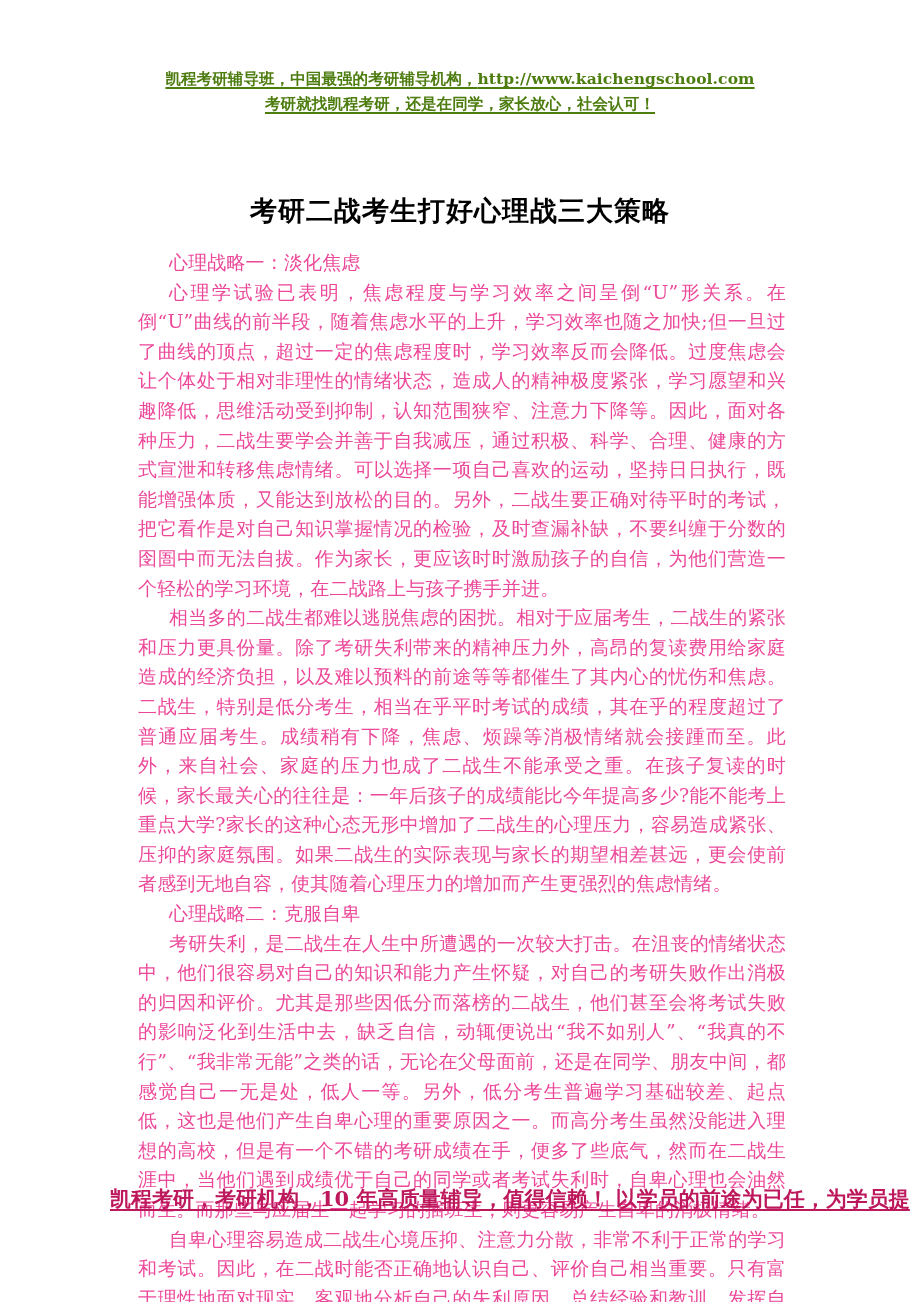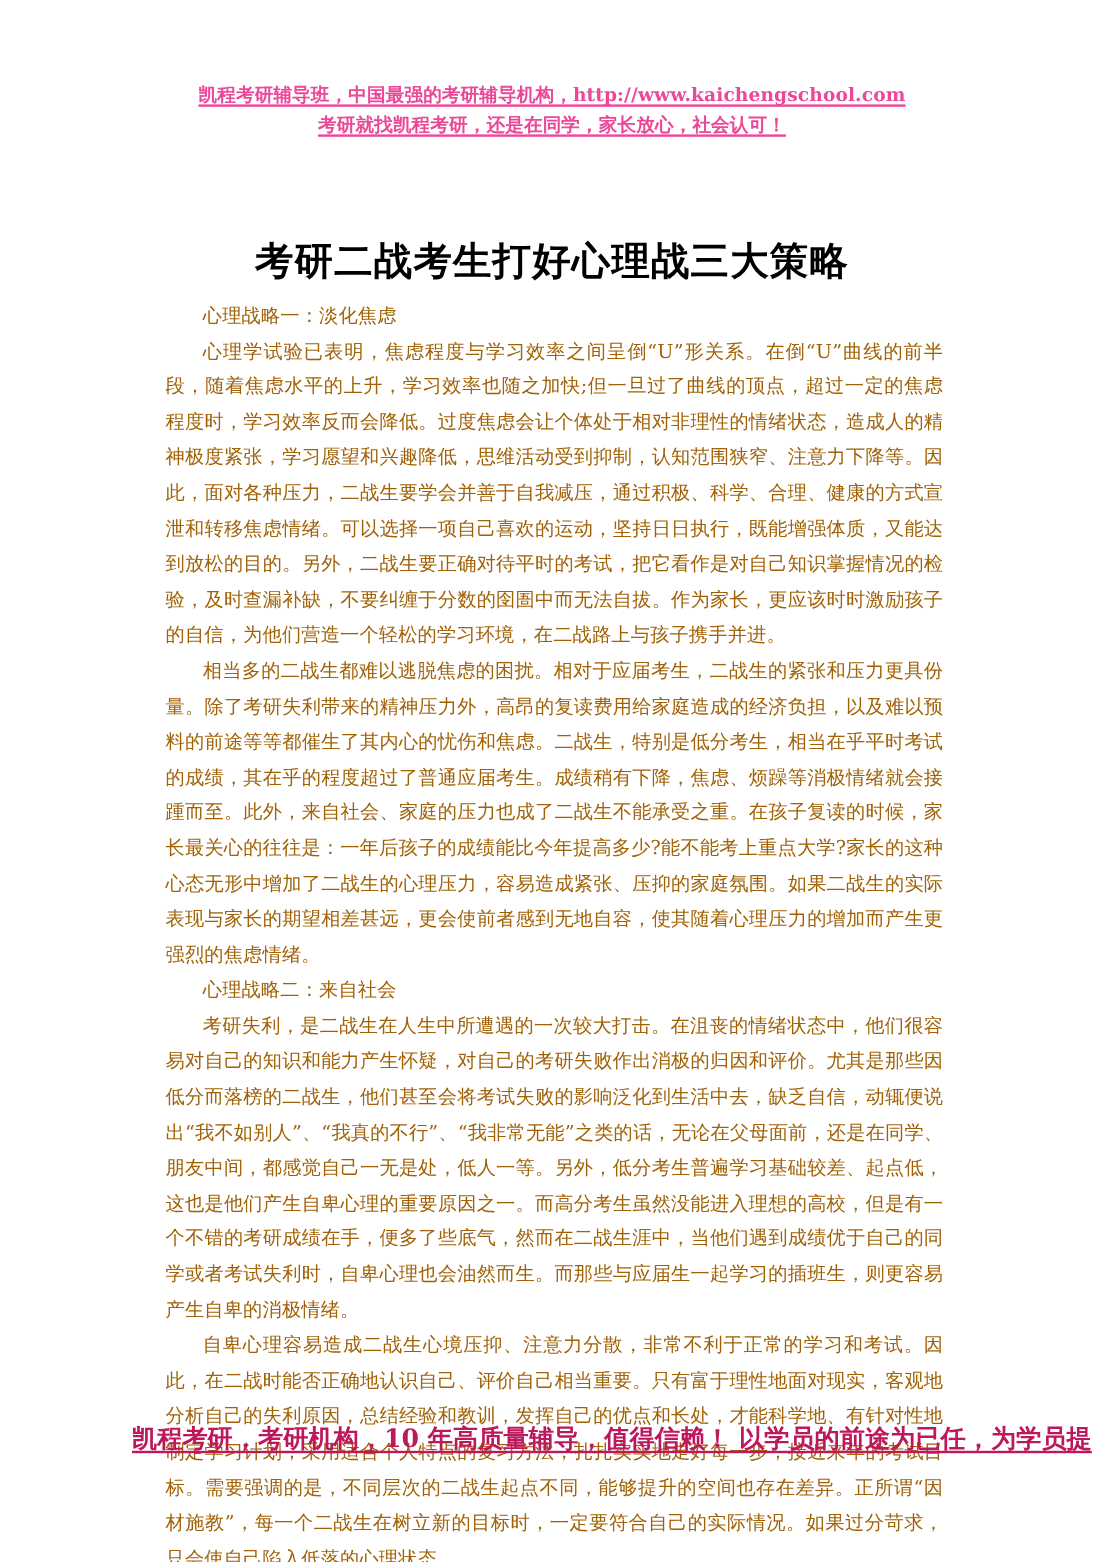--- a/index.html
+++ b/index.html
@@ -29,21 +29,21 @@
   .header-banner {
     position: absolute;
     left: 120px;
     top: 66px;
     width: 680px;
     text-align: center;
     line-height: 25px;
   }
   .header-line {
     display: block;
-    color: #ec4899;
+    color: #4d7c0f;
     font-weight: bold;
     font-size: 15.5px;
     letter-spacing: 0.1px;
     white-space: nowrap;
   }
   .header-line .u {
     text-decoration: underline;
     text-underline-offset: 3px;
     text-decoration-thickness: 1.5px;
   }
@@ -53,42 +53,42 @@
     font-size: 15.5px;
   }
 
   
   .doc-title {
     position: absolute;
     left: 60px;
     top: 175px;
     width: 800px;
     text-align: center;
-    font-size: 32px;
+    font-size: 27px;
     font-weight: bold;
     font-family: "DejaVu Sans", sans-serif;
     letter-spacing: 1px;
     color: #000000;
   }
 
   
   .body-block {
     position: absolute;
     left: 138px;
     top: 248px;
     width: 648px;
   }
   .para {
-    font-size: 16px;
+    font-size: 19px;
     line-height: 29.6px;
     text-align: justify;
     text-justify: inter-character;
     text-indent: 31px;
     margin: 0;
-    color: #a16207;
+    color: #ec4899;
     letter-spacing: 0.15px;
     word-break: break-all;
   }
   .para.heading-para {
     text-indent: 31px;
   }
 
   
   .footer-banner {
     position: absolute;
@@ -120,21 +120,21 @@
     <span class="header-line"><span class="u">凯程考研辅导班，中国最强的考研辅导机构，</span><span class="u url">http://www.kaichengschool.com</span></span>
     <span class="header-line"><span class="u">考研就找凯程考研，还是在同学，家长放心，社会认可！</span></span>
   </div>
 
   <h1 class="doc-title">考研二战考生打好心理战三大策略</h1>
 
   <div class="body-block">
     <p class="para heading-para">心理战略一：淡化焦虑</p>
     <p class="para">心理学试验已表明，焦虑程度与学习效率之间呈倒“U”形关系。在倒“U”曲线的前半段，随着焦虑水平的上升，学习效率也随之加快;但一旦过了曲线的顶点，超过一定的焦虑程度时，学习效率反而会降低。过度焦虑会让个体处于相对非理性的情绪状态，造成人的精神极度紧张，学习愿望和兴趣降低，思维活动受到抑制，认知范围狭窄、注意力下降等。因此，面对各种压力，二战生要学会并善于自我减压，通过积极、科学、合理、健康的方式宣泄和转移焦虑情绪。可以选择一项自己喜欢的运动，坚持日日执行，既能增强体质，又能达到放松的目的。另外，二战生要正确对待平时的考试，把它看作是对自己知识掌握情况的检验，及时查漏补缺，不要纠缠于分数的囹圄中而无法自拔。作为家长，更应该时时激励孩子的自信，为他们营造一个轻松的学习环境，在二战路上与孩子携手并进。</p>
     <p class="para">相当多的二战生都难以逃脱焦虑的困扰。相对于应届考生，二战生的紧张和压力更具份量。除了考研失利带来的精神压力外，高昂的复读费用给家庭造成的经济负担，以及难以预料的前途等等都催生了其内心的忧伤和焦虑。二战生，特别是低分考生，相当在乎平时考试的成绩，其在乎的程度超过了普通应届考生。成绩稍有下降，焦虑、烦躁等消极情绪就会接踵而至。此外，来自社会、家庭的压力也成了二战生不能承受之重。在孩子复读的时候，家长最关心的往往是：一年后孩子的成绩能比今年提高多少?能不能考上重点大学?家长的这种心态无形中增加了二战生的心理压力，容易造成紧张、压抑的家庭氛围。如果二战生的实际表现与家长的期望相差甚远，更会使前者感到无地自容，使其随着心理压力的增加而产生更强烈的焦虑情绪。</p>
-    <p class="para heading-para">心理战略二：来自社会</p>
+    <p class="para heading-para">心理战略二：克服自卑</p>
     <p class="para">考研失利，是二战生在人生中所遭遇的一次较大打击。在沮丧的情绪状态中，他们很容易对自己的知识和能力产生怀疑，对自己的考研失败作出消极的归因和评价。尤其是那些因低分而落榜的二战生，他们甚至会将考试失败的影响泛化到生活中去，缺乏自信，动辄便说出“我不如别人”、“我真的不行”、“我非常无能”之类的话，无论在父母面前，还是在同学、朋友中间，都感觉自己一无是处，低人一等。另外，低分考生普遍学习基础较差、起点低，这也是他们产生自卑心理的重要原因之一。而高分考生虽然没能进入理想的高校，但是有一个不错的考研成绩在手，便多了些底气，然而在二战生涯中，当他们遇到成绩优于自己的同学或者考试失利时，自卑心理也会油然而生。而那些与应届生一起学习的插班生，则更容易产生自卑的消极情绪。</p>
     <p class="para">自卑心理容易造成二战生心境压抑、注意力分散，非常不利于正常的学习和考试。因此，在二战时能否正确地认识自己、评价自己相当重要。只有富于理性地面对现实，客观地分析自己的失利原因，总结经验和教训，发挥自己的优点和长处，才能科学地、有针对性地制定学习计划，采用适合个人特点的复习方法，扎扎实实地走好每一步，接近来年的考试目标。需要强调的是，不同层次的二战生起点不同，能够提升的空间也存在差异。正所谓“因材施教”，每一个二战生在树立新的目标时，一定要符合自己的实际情况。如果过分苛求，只会使自己陷入低落的心理状态。</p>
 
   </div>
 
   <div class="footer-banner">
     <span class="footer-line"><span class="u">凯程考研，考研机构，10 年高质量辅导，值得信赖！  以学员的前途为已任，为学员提</span></span>
   </div>
 
 </div>

